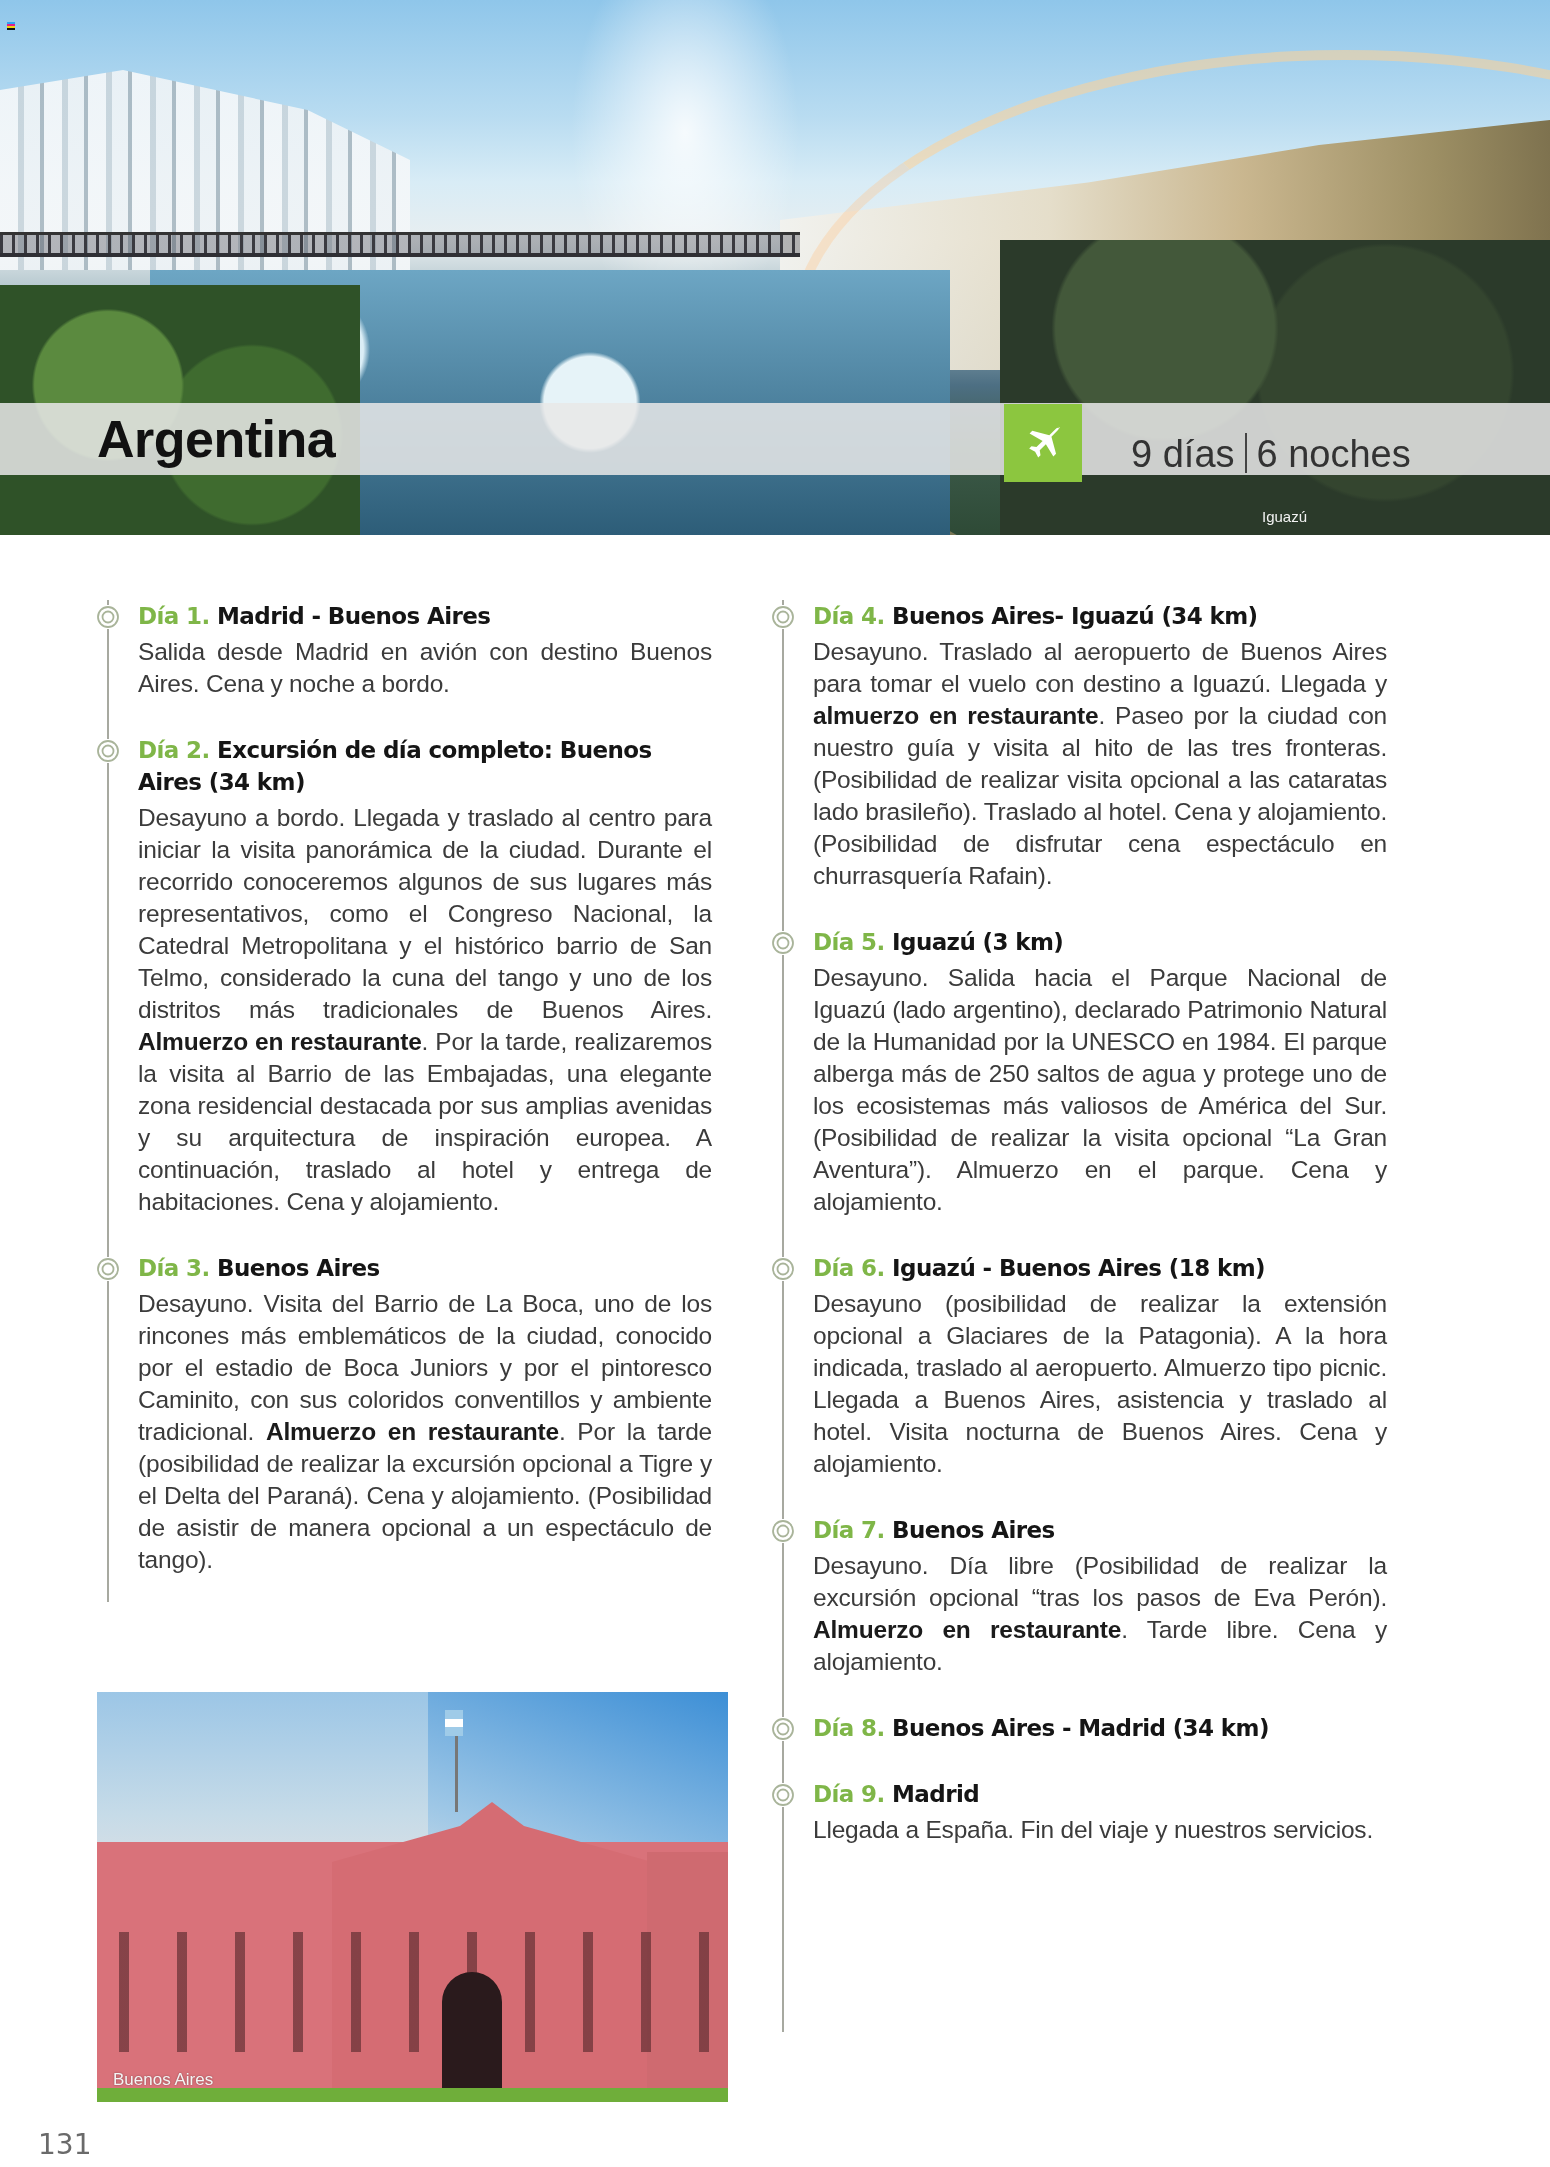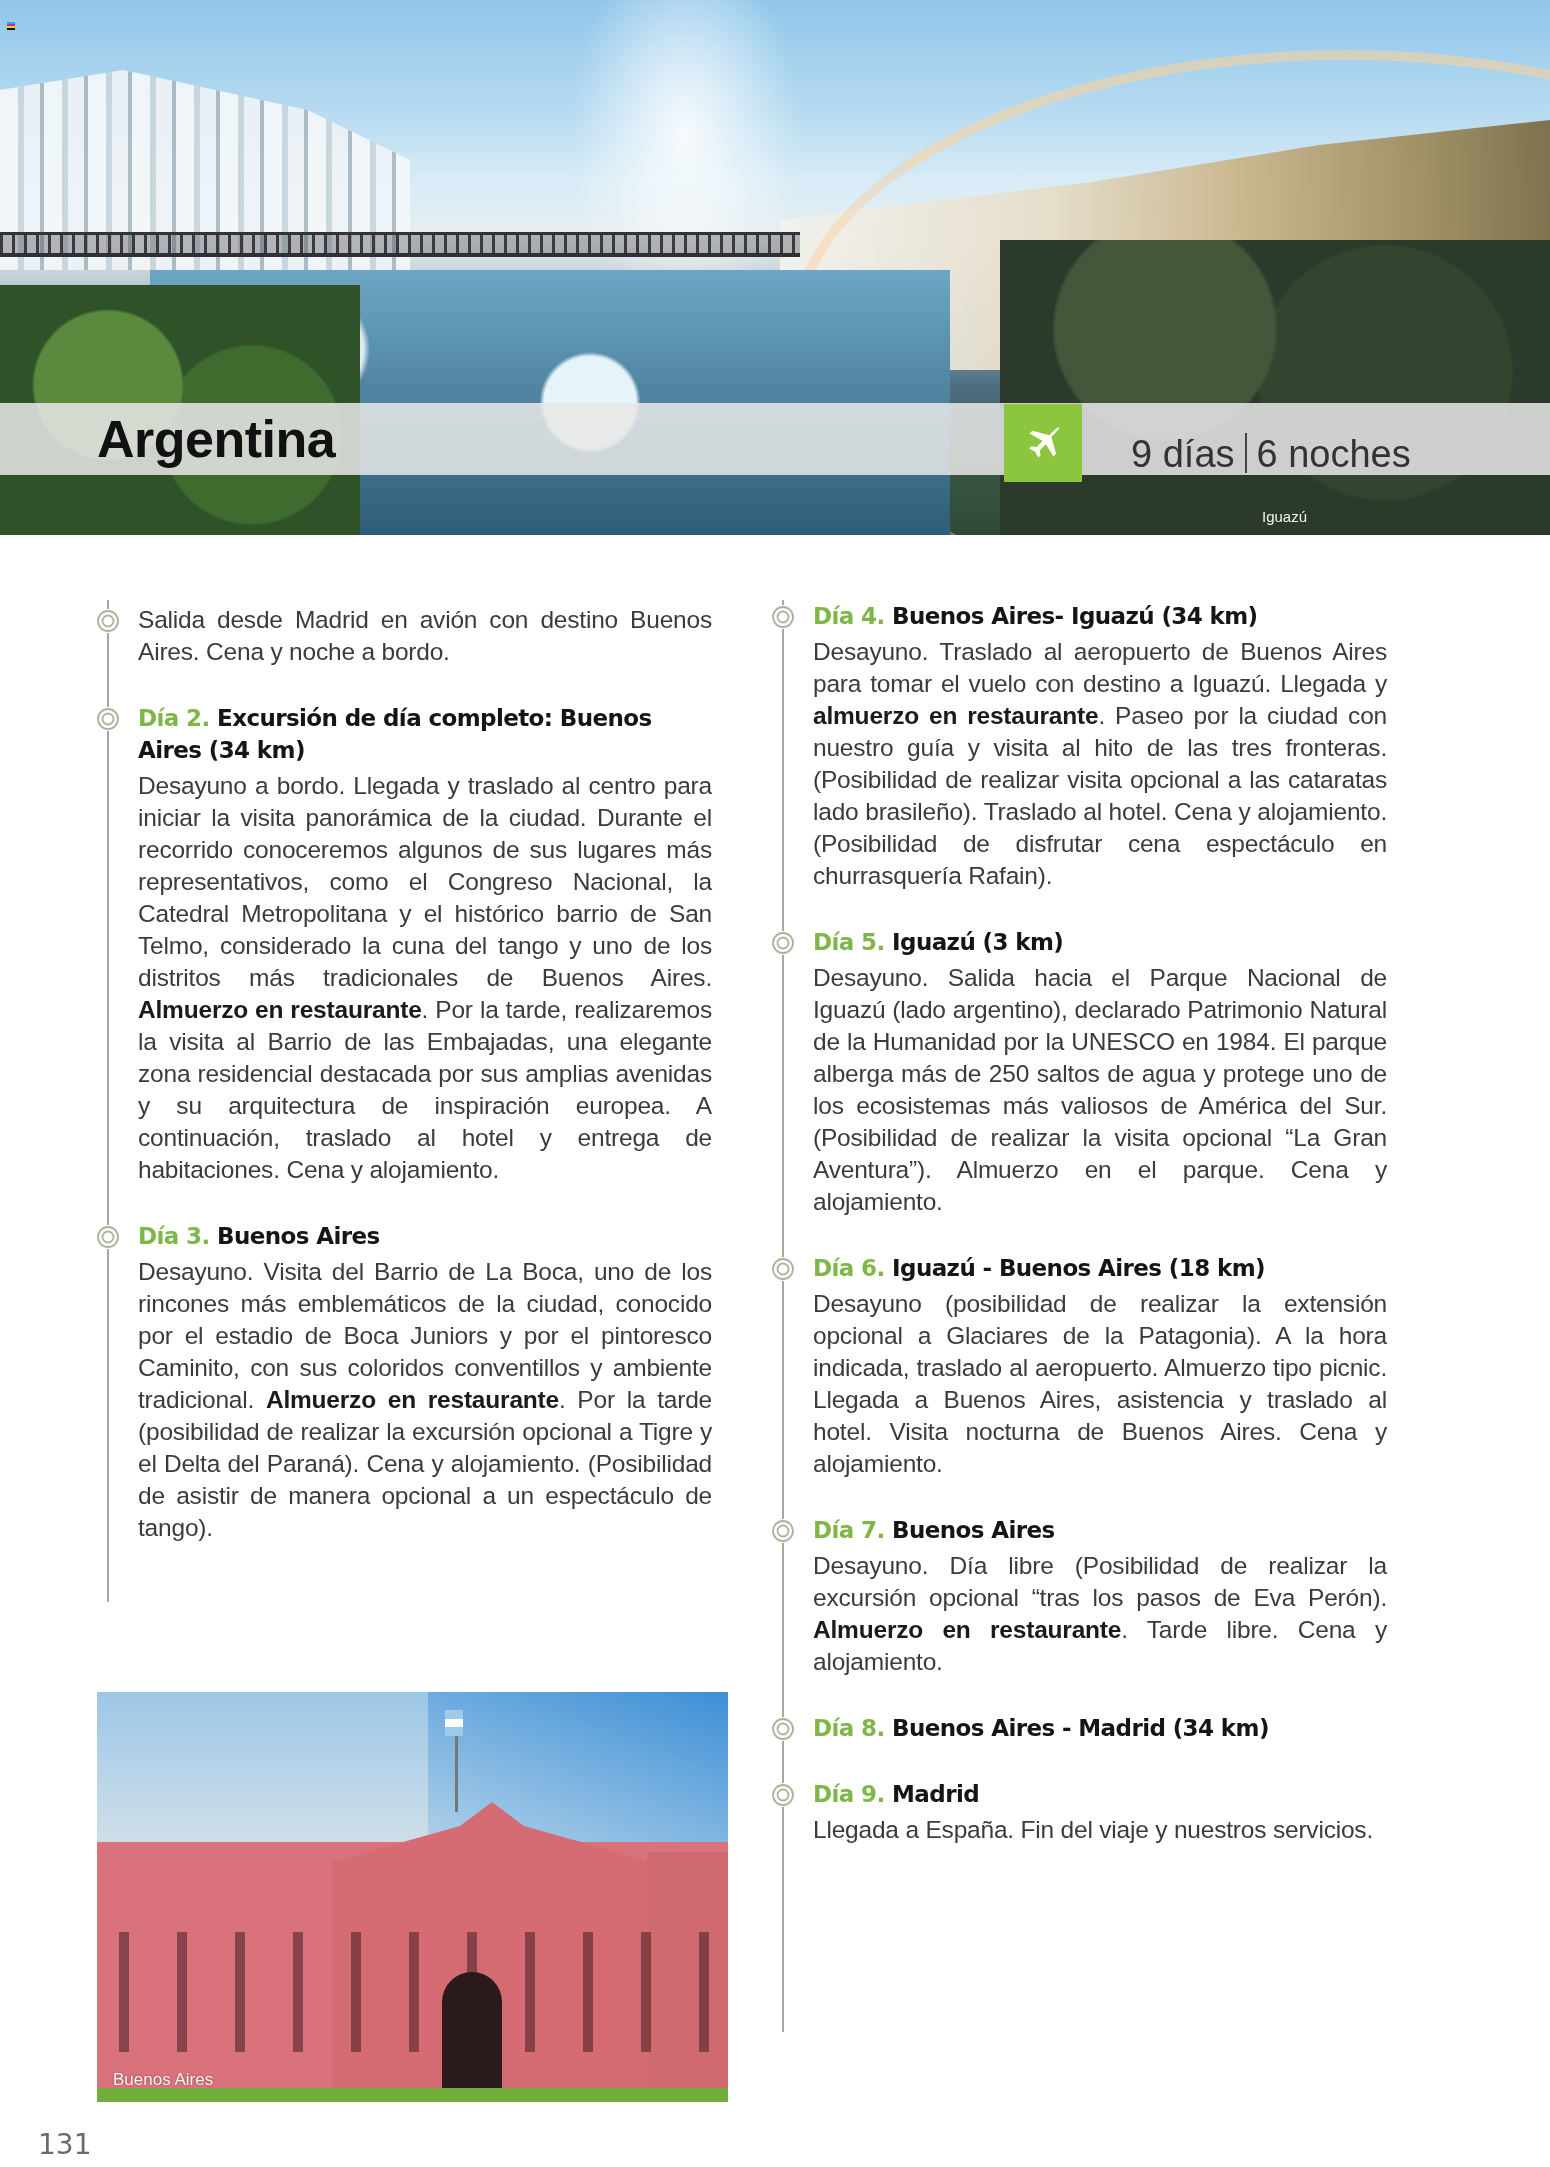--- a/index.html
+++ b/index.html
@@ -97,20 +97,21 @@
 </div>
 
 <div class="col col-left">
   <div class="timeline-line" style="left:15px; top:0; height:1002px;"></div>
   <div id="left-days">
       <div class="day">
     <svg class="bullet" viewBox="0 0 24 24">
       <circle cx="12" cy="12" r="10" fill="#fff" stroke="#a9b49a" stroke-width="1.8"></circle>
       <circle cx="12" cy="12" r="5.5" fill="none" stroke="#a9b49a" stroke-width="1.8"></circle>
     </svg>
+    <div class="day-title"><span class="day-num">Día 1.</span> <span class="day-route">Madrid - Buenos Aires</span></div>
     <div class="day-text"><span>Salida desde Madrid en avión con destino Buenos Aires. Cena y noche a bordo.</span></div>
   </div>
       <div class="day">
     <svg class="bullet" viewBox="0 0 24 24">
       <circle cx="12" cy="12" r="10" fill="#fff" stroke="#a9b49a" stroke-width="1.8"></circle>
       <circle cx="12" cy="12" r="5.5" fill="none" stroke="#a9b49a" stroke-width="1.8"></circle>
     </svg>
     <div class="day-title"><span class="day-num">Día 2.</span> <span class="day-route">Excursión de día completo: Buenos Aires (34 km)</span></div>
     <div class="day-text"><span>Desayuno a bordo. Llegada y traslado al centro para iniciar la visita panorámica de la ciudad. Durante el recorrido conoceremos algunos de sus lugares más representativos, como el Congreso Nacional, la Catedral Metropolitana y el histórico barrio de San Telmo, considerado la cuna del tango y uno de los distritos más tradicionales de Buenos Aires. </span><b>Almuerzo en restaurante</b><span>. Por la tarde, realizaremos la visita al Barrio de las Embajadas, una elegante zona residencial destacada por sus amplias avenidas y su arquitectura de inspiración europea. A continuación, traslado al hotel y entrega de habitaciones. Cena y alojamiento.</span></div>
   </div>

